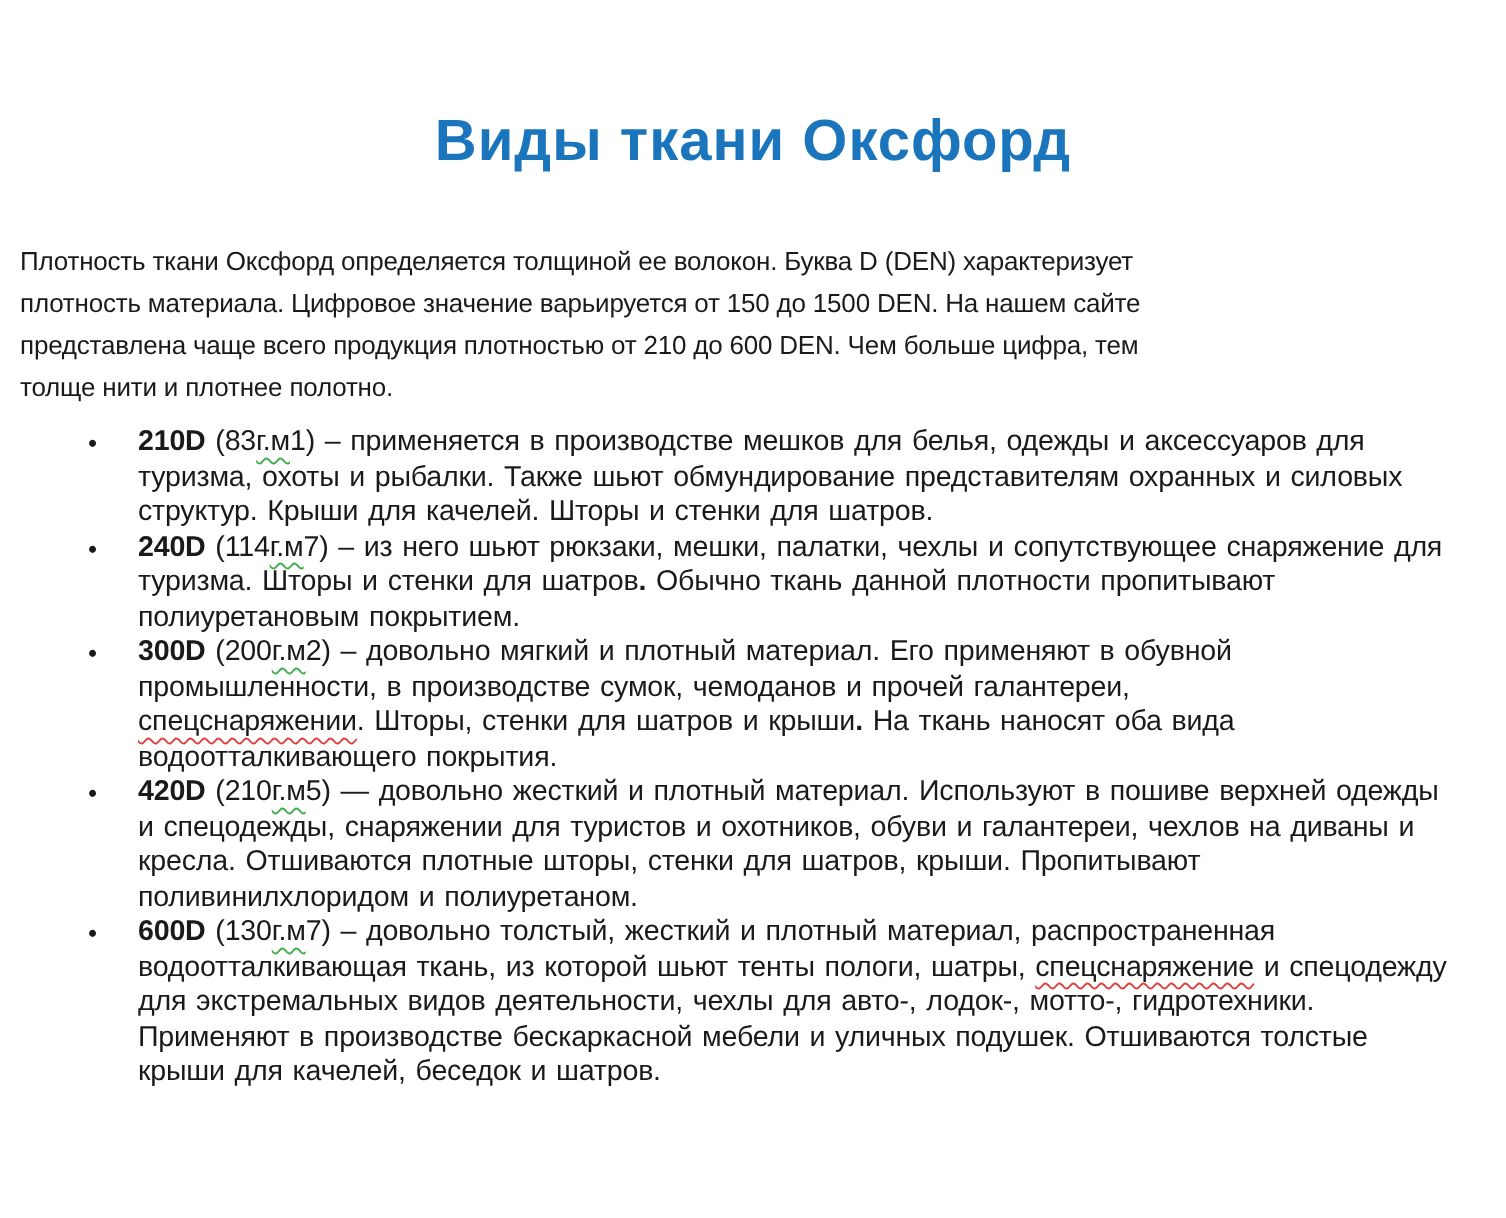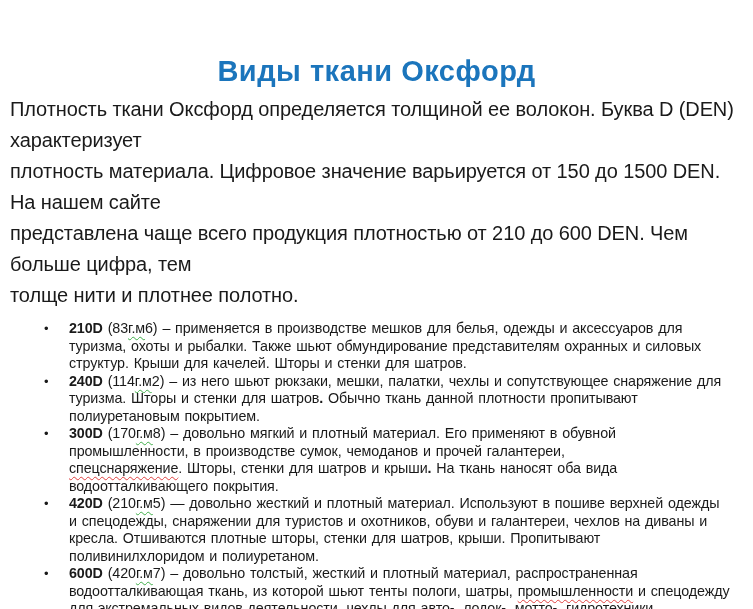--- a/index.html
+++ b/index.html
@@ -21,23 +21,23 @@
   h1.page-title {
     margin: 0;
     text-align: center;
     font-size: 29px;
     line-height: 38px;
     font-weight: bold;
     color: var(--title-color);
     letter-spacing: 0.5px;
   }
   p.intro {
-    margin: 4px 8px 0 10px;
-    font-size: 20px;
-    line-height: 31px;
+    margin: 30px 8px 0 10px;
+    font-size: 13px;
+    line-height: 21px;
     white-space: pre-line;
     letter-spacing: -0.1px;
   }
   ul.fabric-list {
     margin: 9px 0 0 0;
     padding: 0;
     list-style: none;
   }
   ul.fabric-list li {
     position: relative;
@@ -71,33 +71,33 @@
 </head>
 <body style="background: rgb(255, 255, 255);">
 
 <main class="doc">
   <h1 class="page-title">Виды ткани Оксфорд</h1>
   <p class="intro">Плотность ткани Оксфорд определяется толщиной ее волокон. Буква D (DEN) характеризует
 плотность материала. Цифровое значение варьируется от 150 до 1500 DEN. На нашем сайте
 представлена чаще всего продукция плотностью от 210 до 600 DEN. Чем больше цифра, тем
 толще нити и плотнее полотно.</p>
   <ul class="fabric-list">
-      <li><span class="bullet">•</span><span class="density-code">210D</span><span> (83</span><span class="sq-grammar">г.м</span><span>6) – применяется в производстве мешков для белья, одежды и аксессуаров  для
+      <li><span class="bullet">•</span><span class="density-code">210D</span><span> (83</span><span class="sq-grammar">г.м</span><span>1) – применяется в производстве мешков для белья, одежды и аксессуаров  для
 туризма,  охоты и рыбалки.  Также шьют обмундирование  представителям  охранных и силовых
 структур.  Крыши для качелей.  Шторы и стенки  для шатров.</span></li>
-      <li><span class="bullet">•</span><span class="density-code">240D</span><span>  (114</span><span class="sq-grammar">г.м</span><span>2) – из него шьют рюкзаки,  мешки,  палатки,  чехлы и сопутствующее  снаряжение  для
+      <li><span class="bullet">•</span><span class="density-code">240D</span><span>  (114</span><span class="sq-grammar">г.м</span><span>7) – из него шьют рюкзаки,  мешки,  палатки,  чехлы и сопутствующее  снаряжение  для
 туризма.  Шторы и стенки для шатров</span><span class="seg-bold">.</span><span>  Обычно ткань данной  плотности  пропитывают
 полиуретановым  покрытием.</span></li>
-      <li><span class="bullet">•</span><span class="density-code">300D</span><span>  (170</span><span class="sq-grammar">г.м</span><span>8) – довольно  мягкий и плотный материал.  Его применяют в обувной
+      <li><span class="bullet">•</span><span class="density-code">300D</span><span>  (200</span><span class="sq-grammar">г.м</span><span>2) – довольно  мягкий и плотный материал.  Его применяют в обувной
 промышленности,  в производстве  сумок,  чемоданов и прочей галантереи,
-</span><span class="sq-spelling">спецснаряжение</span><span>. Шторы,  стенки для шатров  и крыши</span><span class="seg-bold">.</span><span>  На ткань наносят  оба вида
+</span><span class="sq-spelling">спецснаряжении</span><span>. Шторы,  стенки для шатров  и крыши</span><span class="seg-bold">.</span><span>  На ткань наносят  оба вида
 водоотталкивающего  покрытия.</span></li>
       <li><span class="bullet">•</span><span class="density-code">420D</span><span>  (210</span><span class="sq-grammar">г.м</span><span>5) — довольно  жесткий  и плотный материал.  Используют  в пошиве верхней одежды
 и спецодежды,  снаряжении для туристов и охотников,  обуви и галантереи,  чехлов на диваны  и
 кресла.  Отшиваются  плотные шторы,  стенки для шатров,  крыши.  Пропитывают
 поливинилхлоридом  и полиуретаном.</span></li>
-      <li><span class="bullet">•</span><span class="density-code">600D</span><span>  (420</span><span class="sq-grammar">г.м</span><span>7) – довольно  толстый,  жесткий  и плотный материал,  распространенная
-водоотталкивающая  ткань,  из которой шьют тенты  пологи,  шатры,  </span><span class="sq-spelling">промышленности</span><span>  и спецодежду
+      <li><span class="bullet">•</span><span class="density-code">600D</span><span>  (130</span><span class="sq-grammar">г.м</span><span>7) – довольно  толстый,  жесткий  и плотный материал,  распространенная
+водоотталкивающая  ткань,  из которой шьют тенты  пологи,  шатры,  </span><span class="sq-spelling">спецснаряжение</span><span>  и спецодежду
 для экстремальных  видов  деятельности,  чехлы для авто-,  лодок-,  мотто-,  гидротехники.
 Применяют в производстве  бескаркасной  мебели и уличных  подушек.  Отшиваются   толстые
 крыши для качелей,  беседок и  шатров.</span></li>
     </ul>
 </main>
 
 </body></html>

